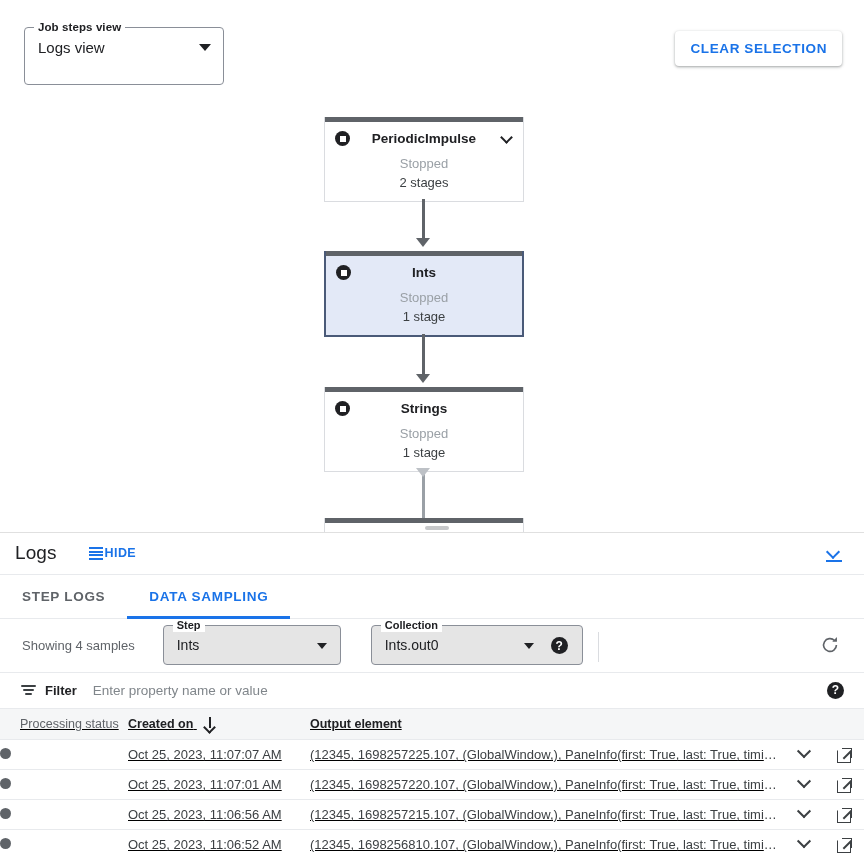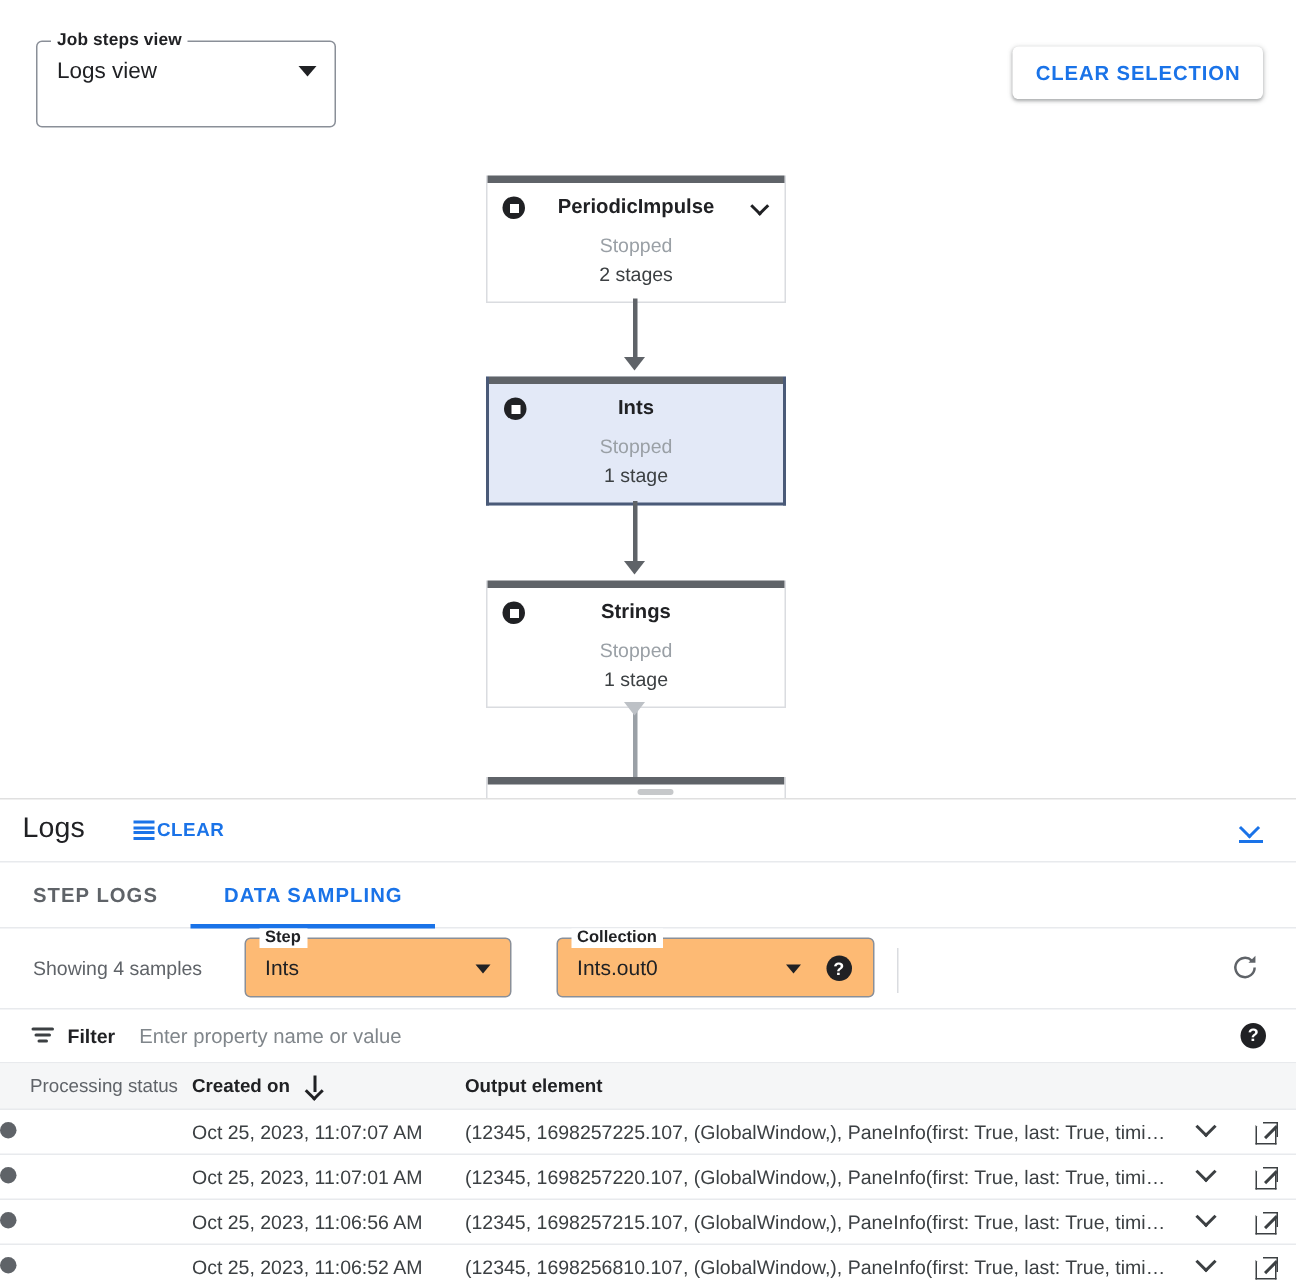--- a/index.html
+++ b/index.html
@@ -301,21 +301,21 @@
   .showing-label {
     font-size: 13px;
     color: #5f6368;
     white-space: nowrap;
   }
   .mini-select {
     position: relative;
     height: 40px;
     border: 1px solid #8a8f98;
     border-radius: 4px;
-    background: #fdba74;
+    background: #e5e5e5;
     cursor: pointer;
     display: flex;
     align-items: center;
   }
   .mini-select .legend {
     position: absolute;
     top: -7px; left: 9px;
     background: #fff;
     padding: 0 4px;
     font-size: 11px;
@@ -405,20 +405,21 @@
     background: transparent;
   }
   .filter-input::placeholder { color: #80868b; }
   #filter-help { position: absolute; right: 20px; top: 9px; }
 
   
   .table-wrap {
     flex: 1 1 auto;
     overflow: hidden;
     position: relative;
+    text-decoration: underline;
   }
   table.samples {
     width: 100%;
     border-collapse: collapse;
     table-layout: fixed;
   }
   table.samples thead th {
     background: #f5f6f7;
     height: 31px;
     font-size: 12.5px;
@@ -591,21 +592,21 @@
 
     <div class="logs-header">
       <span class="logs-title">Logs</span>
       <button class="hide-btn">
         <span class="icon-list">
             <i></i>
             <i></i>
             <i></i>
             <i></i>
           </span>
-        <span>CLEAR</span>
+        <span>HIDE</span>
       </button>
       <button class="collapse-btn">
         <span class="cv"></span>
         <span class="bar"></span>
       </button>
     </div>
 
     <div class="tabs">
       <button class="tab">STEP LOGS</button>
       <button class="tab active">DATA SAMPLING</button>

